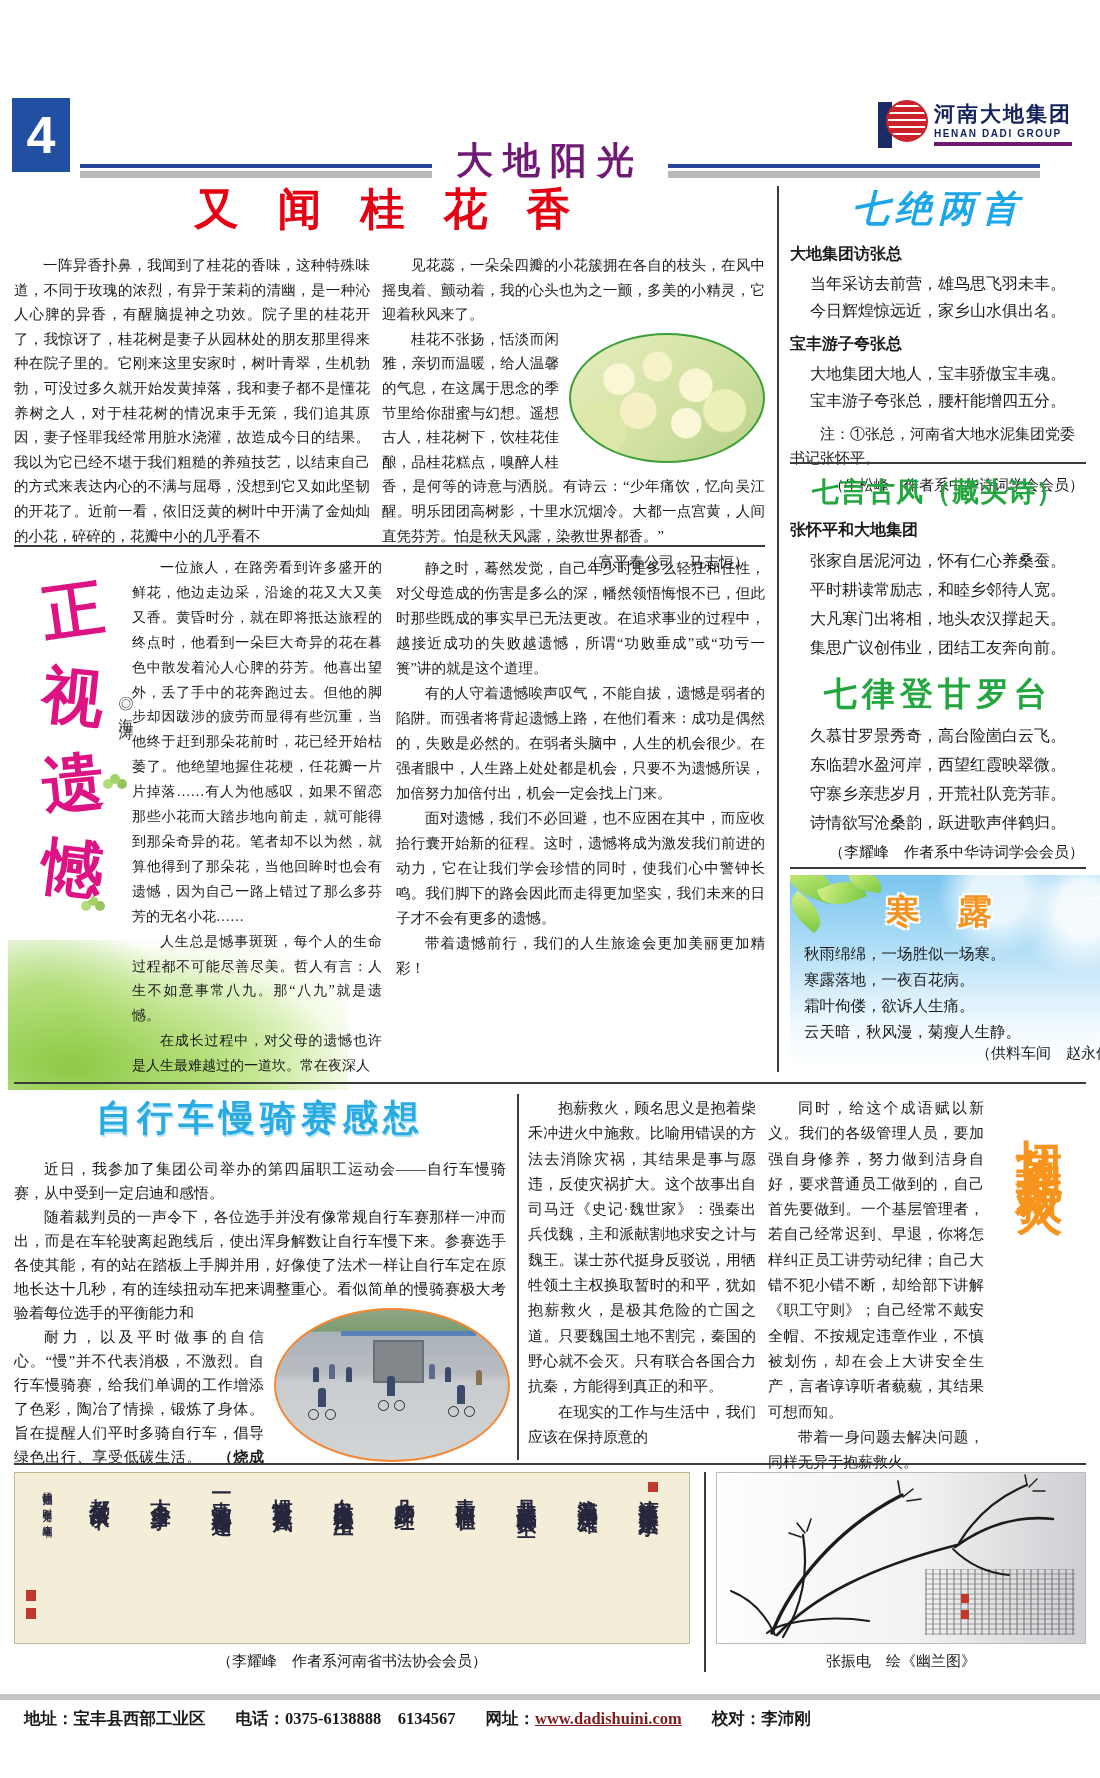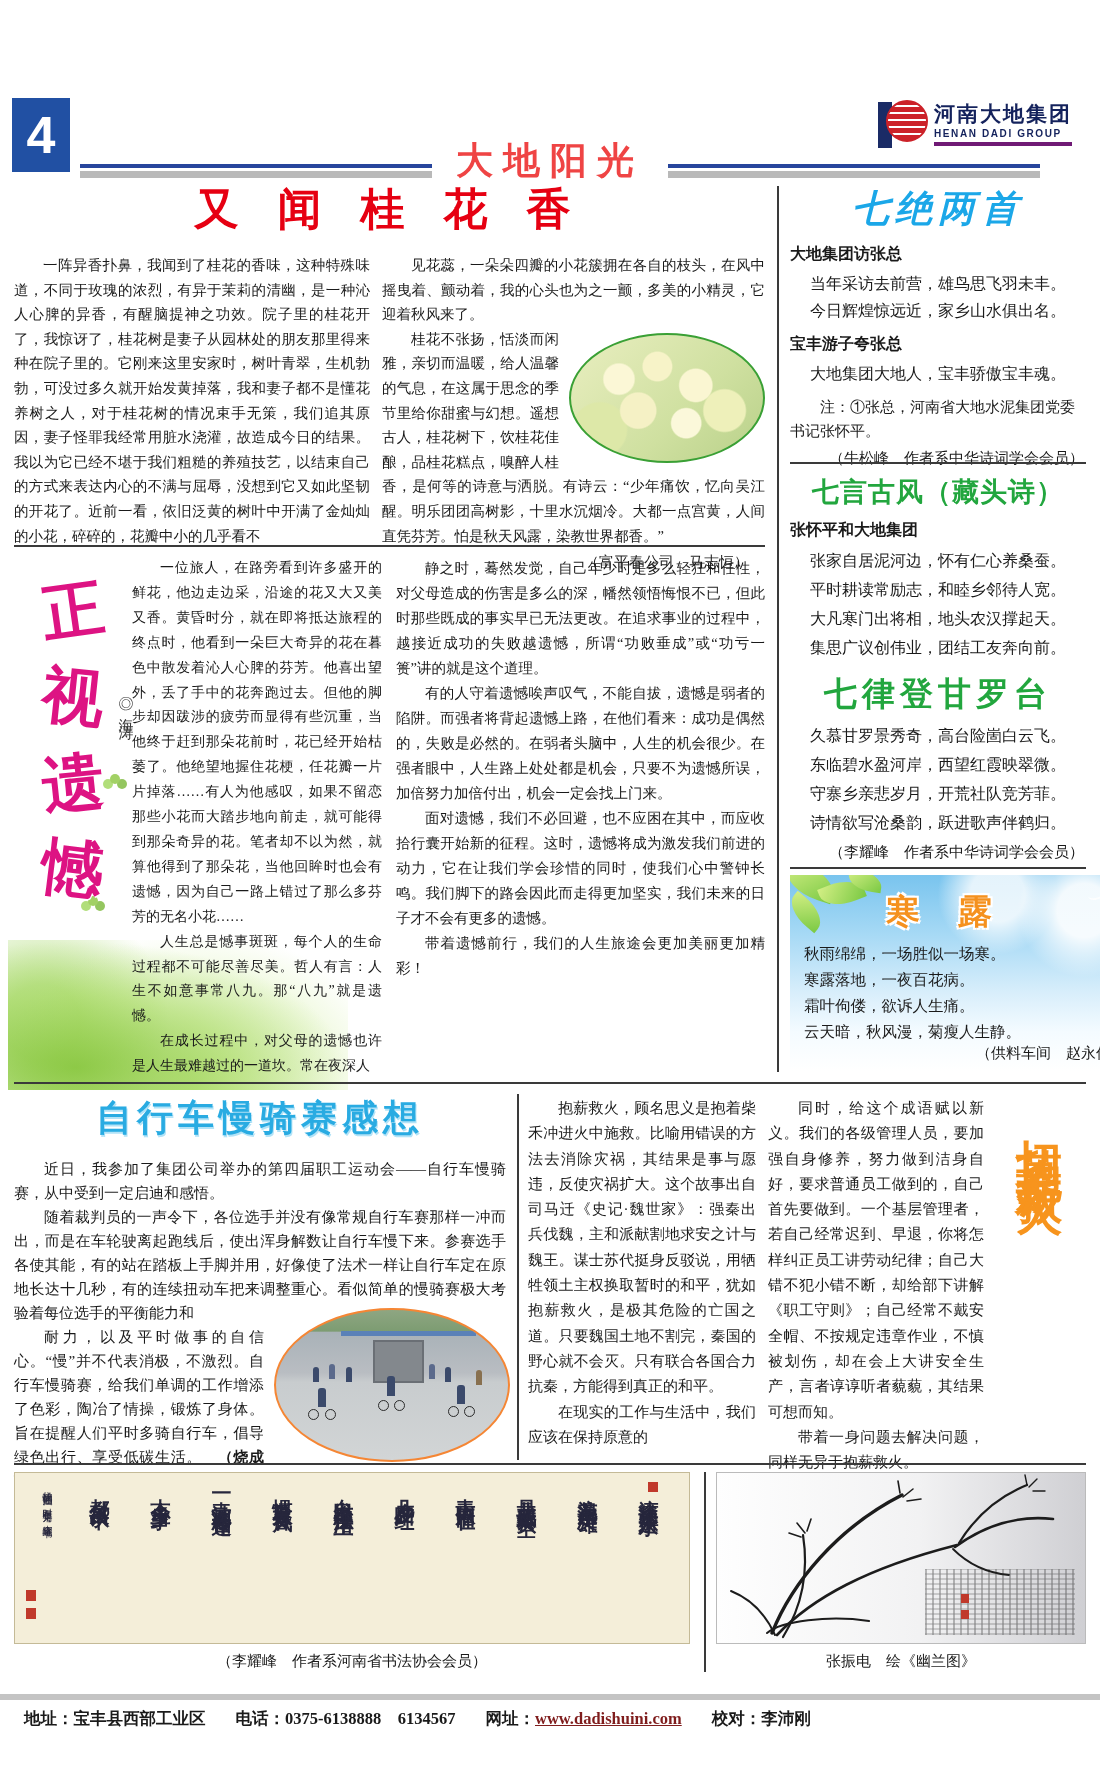--- a/index.html
+++ b/index.html
@@ -8,21 +8,21 @@
   .abs{position:absolute;}
   .rule-h{position:absolute;height:0;border-top:2px solid #3a3a3a;}
   .rule-v{position:absolute;width:0;border-left:2px solid #3a3a3a;}
   .p{margin:0;text-indent:2em;text-align:justify;}
   .kai{font-style:normal;}
   
   .pageno{left:12px;top:98px;width:58px;height:74px;background:#2150a3;color:#fff;
           font-family:"Liberation Sans",sans-serif;font-size:52px;font-weight:bold;
           display:flex;align-items:center;justify-content:center;}
   .mastline{height:3px;border-top:4px solid #27459c;box-shadow:0 7px 0 #b9b9b9;}
-  .masthead{left:438px;top:136px;width:224px;text-align:center;color:#ef4444;
+  .masthead{left:438px;top:136px;width:224px;text-align:center;color:#701a75;
             font-family:"Liberation Sans",sans-serif;font-weight:bold;font-size:37px;letter-spacing:10px;}
   .logo{left:878px;top:100px;width:200px;display:flex;align-items:flex-start;}
   .globe-tab{width:14px;height:46px;background:#1a2b66;margin-top:2px;}
   .globe{width:42px;height:42px;border-radius:50%;margin-left:-6px;flex:none;
          background:repeating-linear-gradient(0deg,#cc2229 0 5px,#fff 5px 7px),#cc2229;
          border:2px solid #cc2229;box-sizing:border-box;}
   .logotext{margin-left:6px;border-bottom:4px solid #701a75;padding-bottom:3px;}
   .logo-cn{font-family:"Liberation Sans",sans-serif;font-weight:bold;font-size:21px;color:#14225c;letter-spacing:2px;}
   .logo-en{font-family:"Liberation Sans",sans-serif;font-weight:bold;font-size:10px;color:#14225c;letter-spacing:1.6px;}
   
@@ -194,20 +194,21 @@
 
   <div class="rule-v" style="left:777px;top:186px;height:886px;"></div>
 
   <div class="abs sb" style="top:184px;">
     <div class="sb-title-blue">七绝两首</div>
     <div class="sb-sub">大地集团访张总</div>
     <div class="sb-line">当年采访去前营，雄鸟思飞羽未丰。</div>
     <div class="sb-line">今日辉煌惊远近，家乡山水俱出名。</div>
     <div class="sb-sub">宝丰游子夸张总</div>
     <div class="sb-line">大地集团大地人，宝丰骄傲宝丰魂。</div>
+    <div class="sb-line">宝丰游子夸张总，腰杆能增四五分。</div>
     <div class="sb-note">注：①张总，河南省大地水泥集团党委书记张怀平。</div>
     <div class="sb-attr">（牛松峰　作者系中华诗词学会会员）</div>
   </div>
 
   <div class="rule-h" style="left:790px;top:462px;width:296px;"></div>
 
   <div class="abs sb" style="top:474px;">
     <div class="sb-title-green g1">七言古风（藏头诗）</div>
     <div class="sb-sub">张怀平和大地集团</div>
     <div class="sb-line2">张家自居泥河边，怀有仁心养桑蚕。</div>

